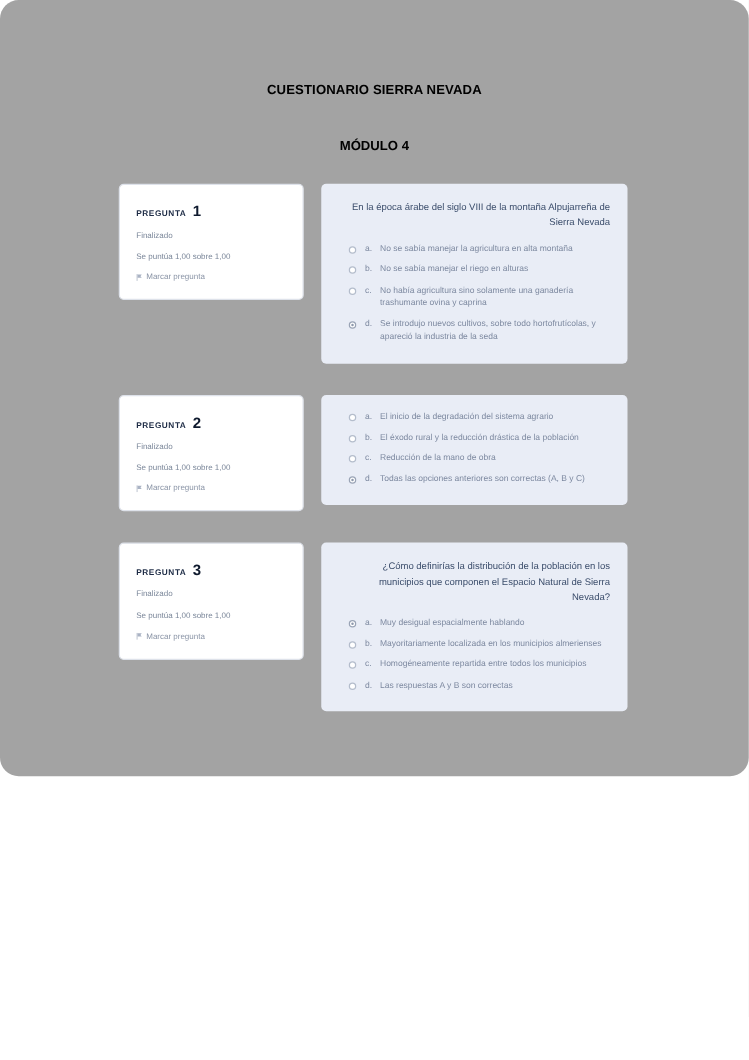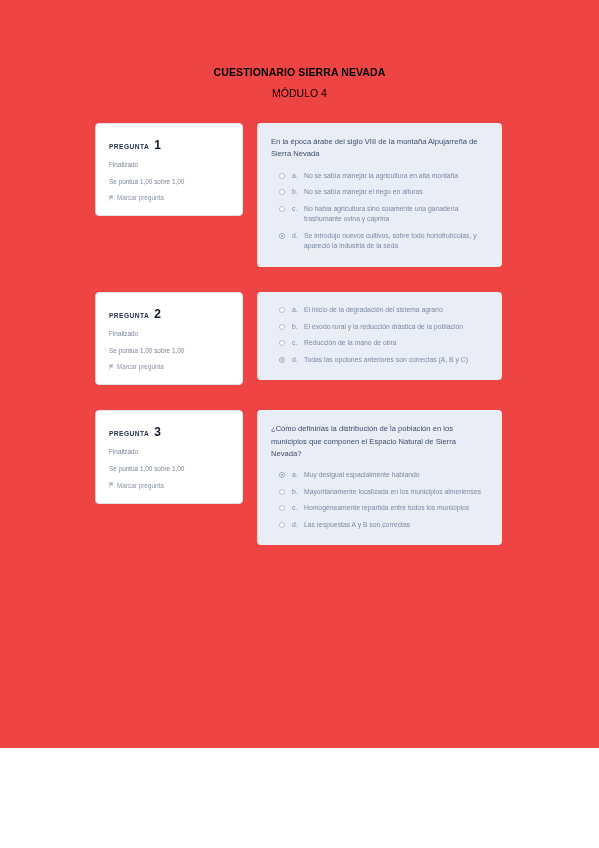--- a/index.html
+++ b/index.html
@@ -10,40 +10,41 @@
   body {
     width: 599px;
     height: 848px;
     font-family: "Liberation Sans", sans-serif;
     color: #2c3c5a;
     position: relative;
     overflow: hidden;
   }
   .page {
     width: 599px;
-    height: 748px;
+    height: 621px;
     position: relative;
-    background: #ef4444;
+    background: #a3a3a3;
+    border-radius: 15px;
   }
   .doc-header {
     padding-top: 66px;
     text-align: center;
   }
   .doc-title {
     font-size: 10.5px;
     font-weight: bold;
     color: #000000;
     letter-spacing: 0.1px;
     line-height: 1.2;
   }
   .doc-subtitle {
     font-size: 10.5px;
-    font-weight: normal;
+    font-weight: bold;
     color: #000000;
-    margin-top: 8px;
+    margin-top: 32px;
     line-height: 1.2;
     text-align: center;
   }
 
   .questions {
     margin-top: 24px;
     padding-left: 95px;
     padding-right: 97px;
   }
   .question-block {
@@ -105,20 +106,21 @@
     background: #e9edf6;
     border-radius: 4px;
     padding: 13px 14px 15px 14px;
     box-sizing: border-box;
   }
   .q-text {
     font-size: 7.6px;
     line-height: 1.62;
     color: #3b4d6b;
     margin-bottom: 10px;
+    text-align: right;
   }
   .q-options {
     margin: 0;
     padding: 0;
     list-style: none;
   }
   .q-option {
     display: flex;
     align-items: flex-start;
     gap: 0;

